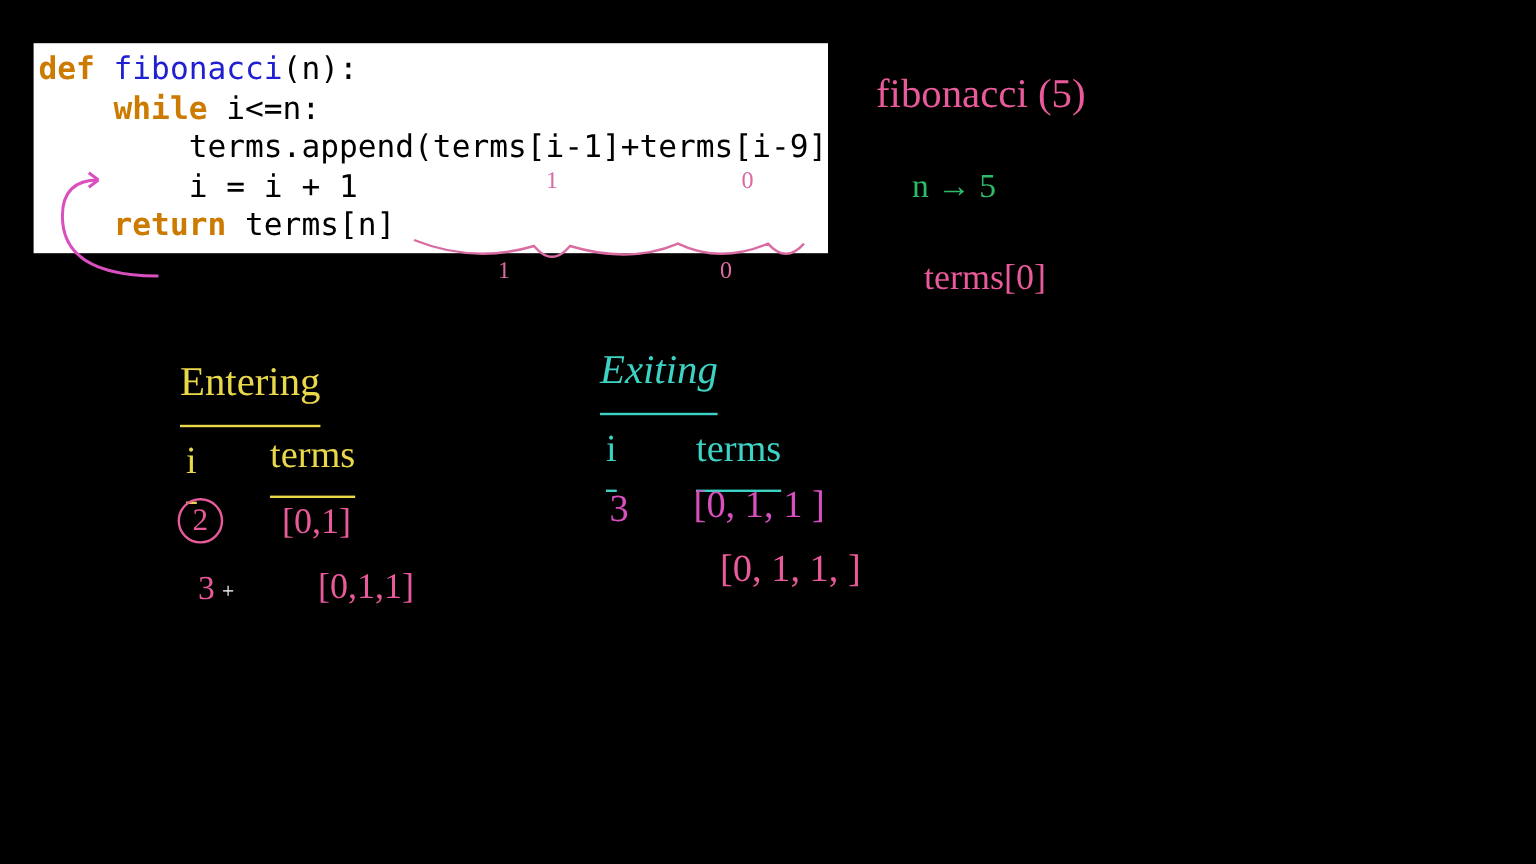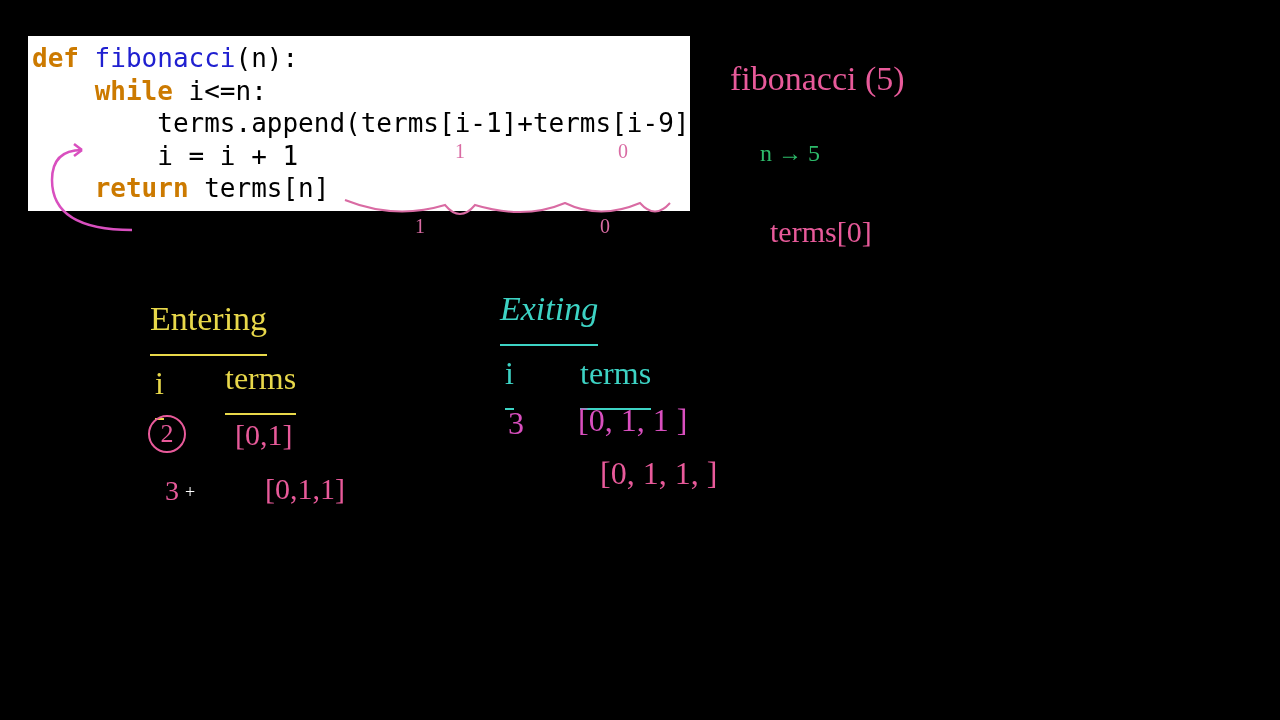--- a/index.html
+++ b/index.html
@@ -63,21 +63,21 @@
 </svg>
 <span class="annot-over" style="top:215px; left:415px;">1</span>
 <span class="annot-over" style="top:215px; left:600px;">0</span>
 
 <svg class="loop-arrow" style="top:140px; left:42px;" width="100" height="110">
   <path d="M90 90 Q 10 90 10 40 Q 10 10 40 10" stroke="#d94fbf" stroke-width="2.5" fill="none"></path>
   <path d="M40 10 L32 4 M40 10 L32 16" stroke="#d94fbf" stroke-width="2.5" fill="none"></path>
 </svg>
 
 <div class="hw pink" style="top:60px; left:730px; font-size:34px;">fibonacci (5)</div>
-<div class="hw green" style="top:140px; left:760px; font-size:24px;">n → 5</div>
+<div class="hw green" style="top:140px; left:760px; font-size:28px;">n → 5</div>
 <div class="hw pink" style="top:215px; left:770px; font-size:30px;">terms[0]</div>
 
 <div class="hw yellow" style="top:300px; left:150px; font-size:34px;">
   <span class="underline">Entering</span>
 </div>
 <div class="hw yellow" style="top:365px; left:155px; font-size:32px;">
   <span class="underline">i</span>
 </div>
 <div class="hw yellow" style="top:360px; left:225px; font-size:32px;">
   <span class="underline">terms</span>

